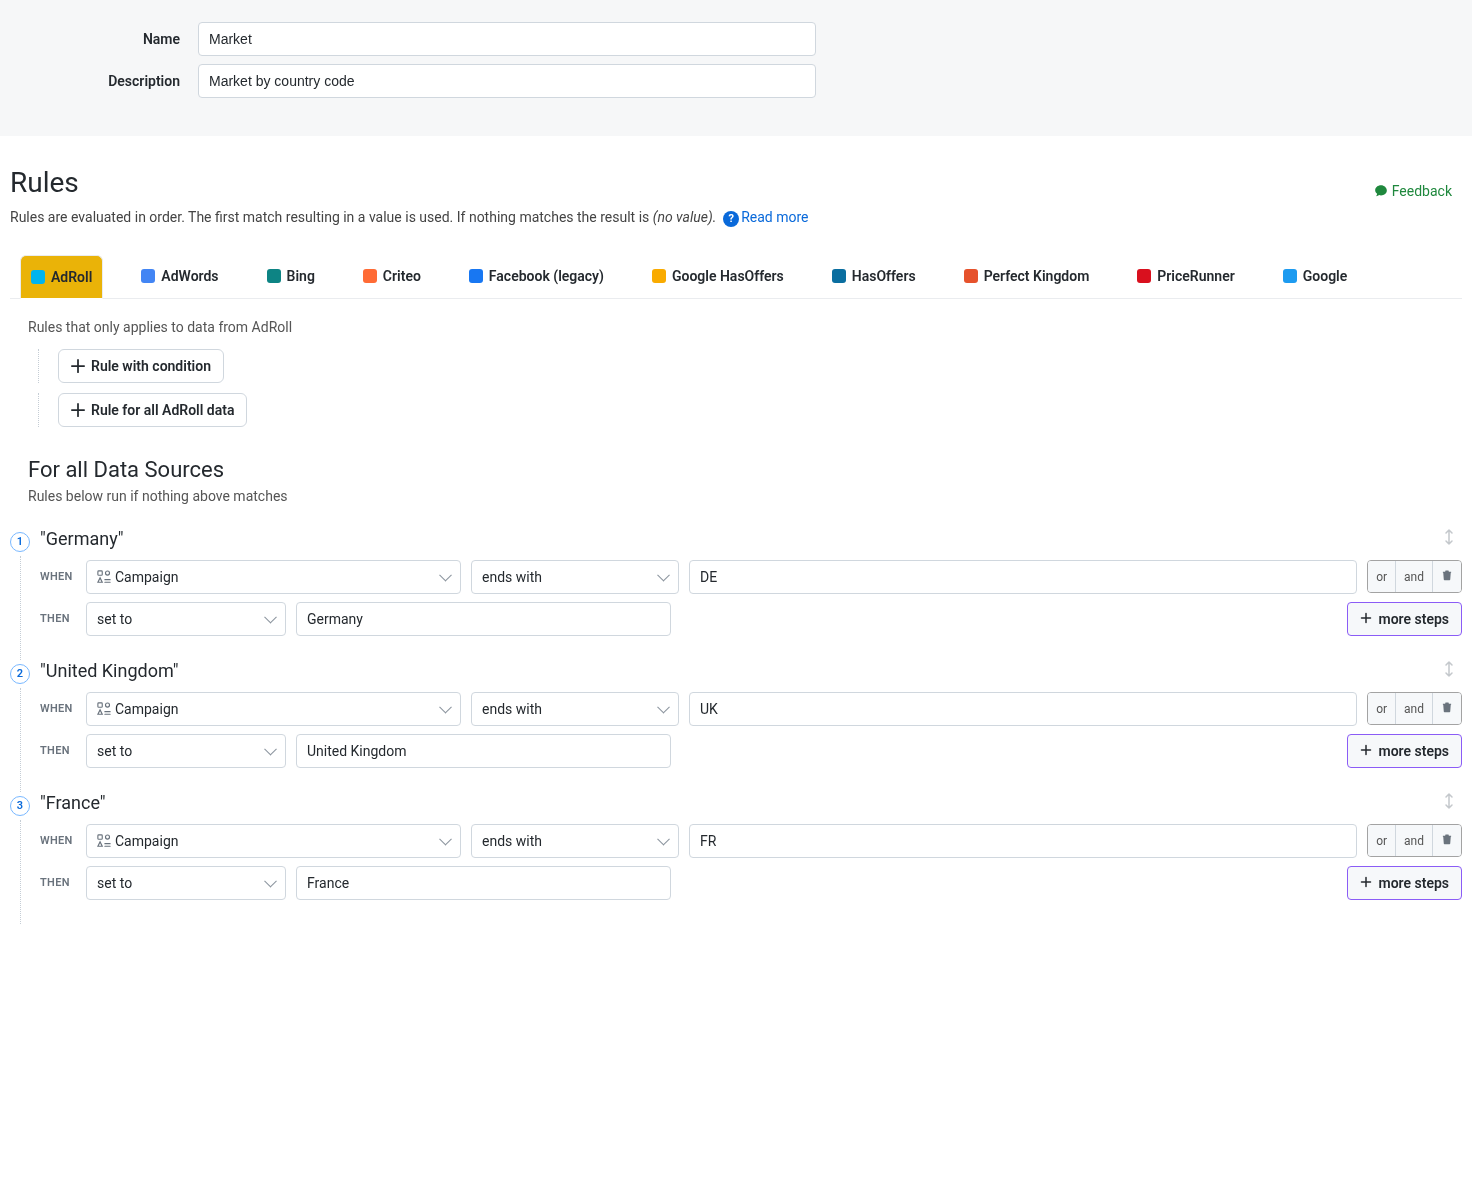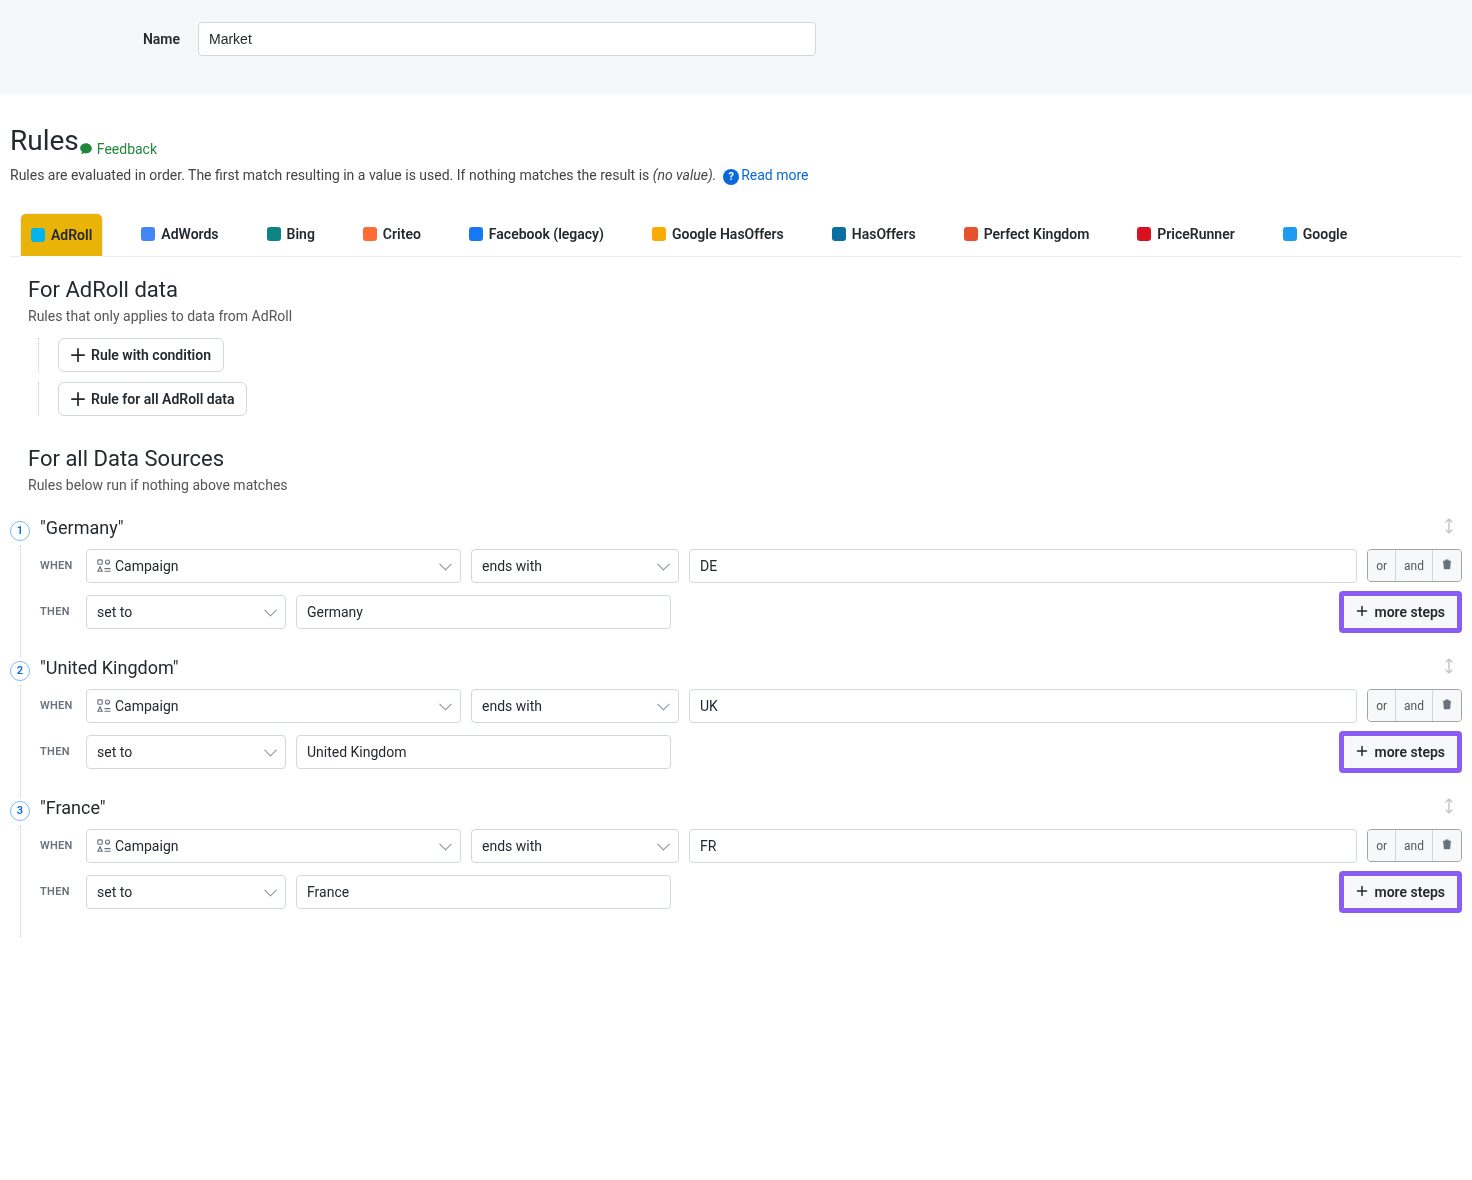--- a/index.html
+++ b/index.html
@@ -35,21 +35,21 @@
     font-size: 14px;
     background: #fff;
     color: #24292e;
   }
 
   .rules-section {
     padding: 0 10px;
   }
   .section-header {
     display: flex;
-    justify-content: flex-start;
+    justify-content: space-between;
     align-items: flex-end;
     margin-top: 30px;
   }
   .section-title {
     font-size: 28px;
     font-weight: 400;
     color: #24292e;
   }
   .feedback {
     color: #1f883d;
@@ -237,21 +237,21 @@
     border: none;
     border-right: 1px solid #d0d7de;
     cursor: pointer;
     display: inline-flex;
     align-items: center;
     font-family: inherit;
   }
   .mini-btn:last-child { border-right: none; }
   .more-steps-btn {
     background: #f6f8fa;
-    border: 5px solid #8b5cf6;
+    border: 1px solid #8b5cf6;
     border-radius: 4px;
     padding: 8px 12px;
     font-size: 14px;
     font-weight: 600;
     color: #24292e;
     display: inline-flex;
     gap: 6px;
     align-items: center;
     cursor: pointer;
     font-family: inherit;
@@ -281,20 +281,24 @@
   .btn-wrap { position: relative; padding-left: 30px; }
   input.input { outline: none; }
 </style>
 </head>
 <body>
 
 <div class="top-form">
   <div class="form-row">
     <label>Name</label>
     <input type="text" value="Market" style="">
+  </div>
+  <div class="form-row">
+    <label>Description</label>
+    <input type="text" value="Market by country code" style="">
   </div>
 </div>
 
 <div class="rules-section">
   <div class="section-header">
     <h1 class="section-title">Rules</h1>
     <span class="feedback">
       <svg width="14" height="14" viewBox="0 0 24 24" fill="#1f883d">
           <path d="M12 2C6.48 2 2 5.92 2 10.5c0 2.44 1.3 4.63 3.36 6.14-.12 1.36-.63 2.98-1.86 4.36 2.3-.25 4.1-1.13 5.32-1.96.99.3 2.05.46 3.18.46 5.52 0 10-3.92 10-8.5S17.52 2 12 2z"></path>
         </svg>
@@ -343,21 +347,20 @@
         <span style="display: inline-block; width: 14px; height: 14px; border-radius: 3px; background: rgb(217, 16, 30);"></span>
         <span>PriceRunner</span>
       </div>
       <div class="tab">
         <span style="display: inline-block; width: 14px; height: 14px; border-radius: 3px; background: rgb(29, 155, 240);"></span>
         <span>Google</span>
       </div>
     </div>
 
   <div class="sub-section">
-    <div class="sub-title">For AdRoll data</div>
     <div class="sub-desc">Rules that only applies to data from AdRoll</div>
     <div class="btn-wrap" style="margin-bottom:10px;">
       <div class="btn-left-line"></div>
       <button class="btn">
         <svg width="14" height="14" viewBox="0 0 16 16">
             <path d="M8 1v14M1 8h14" stroke="#24292e" stroke-width="2" stroke-linecap="round"></path>
           </svg>
         <span>Rule with condition</span>
       </button>
     </div>

